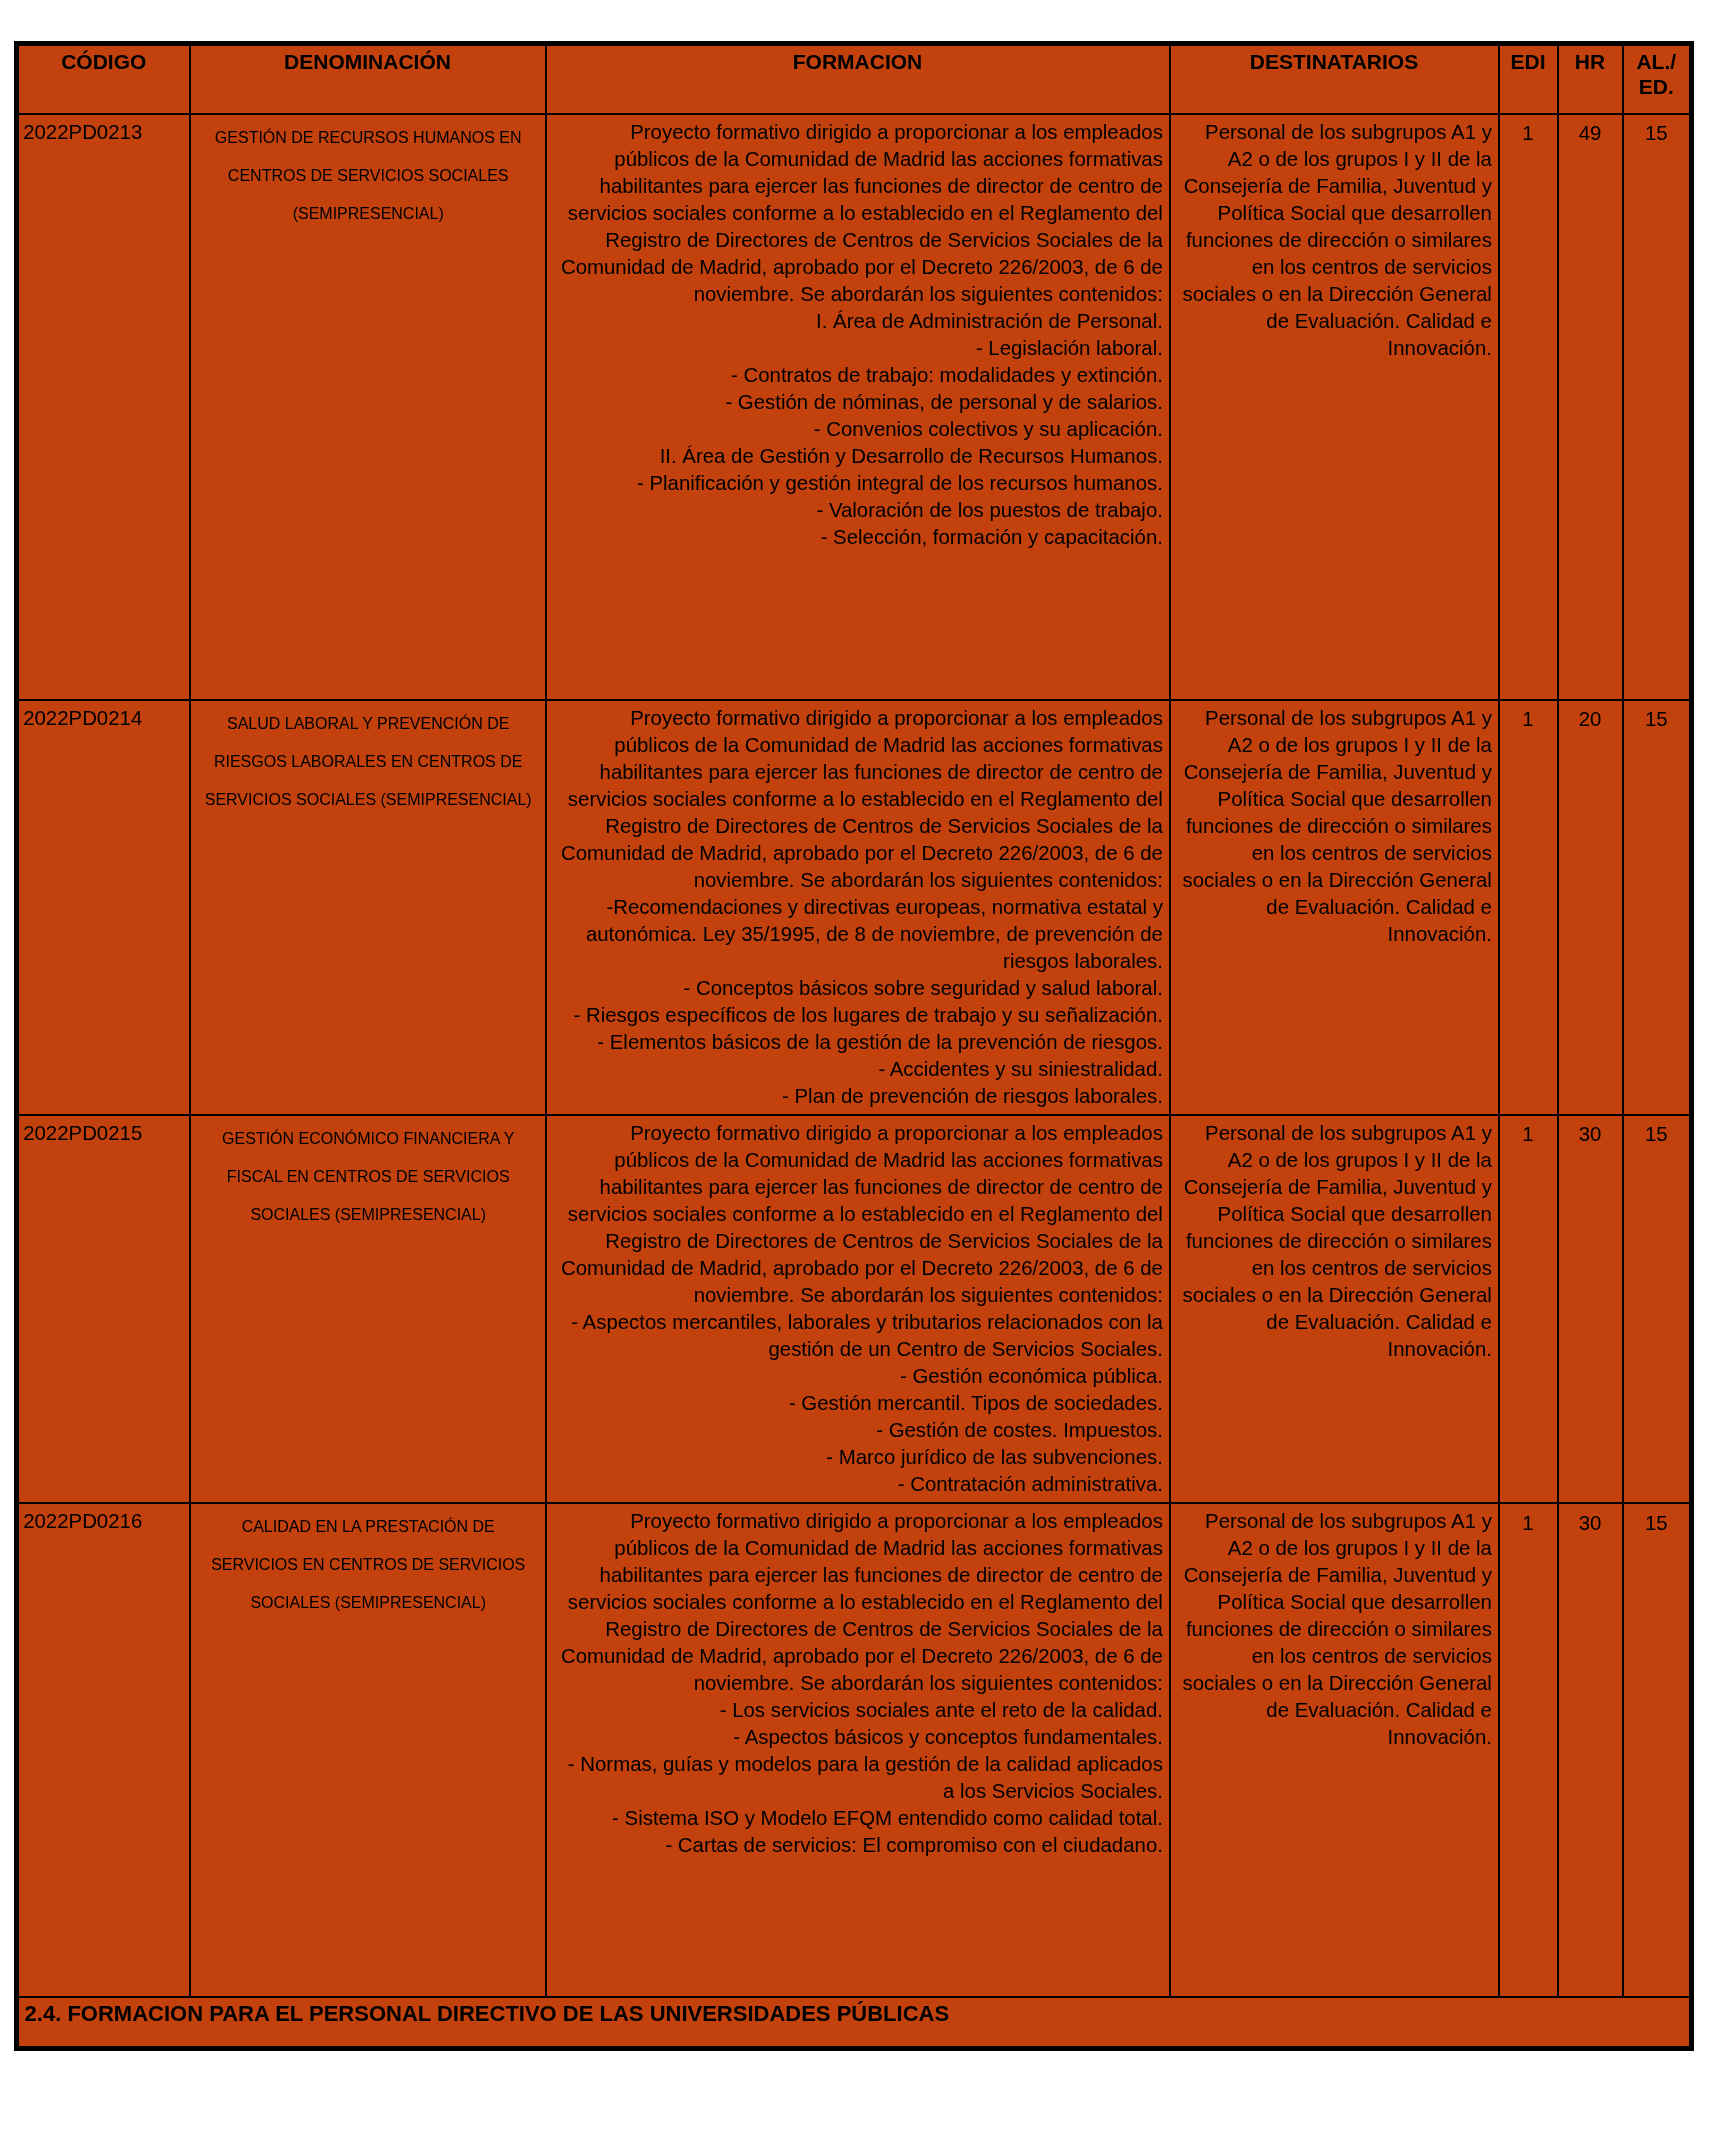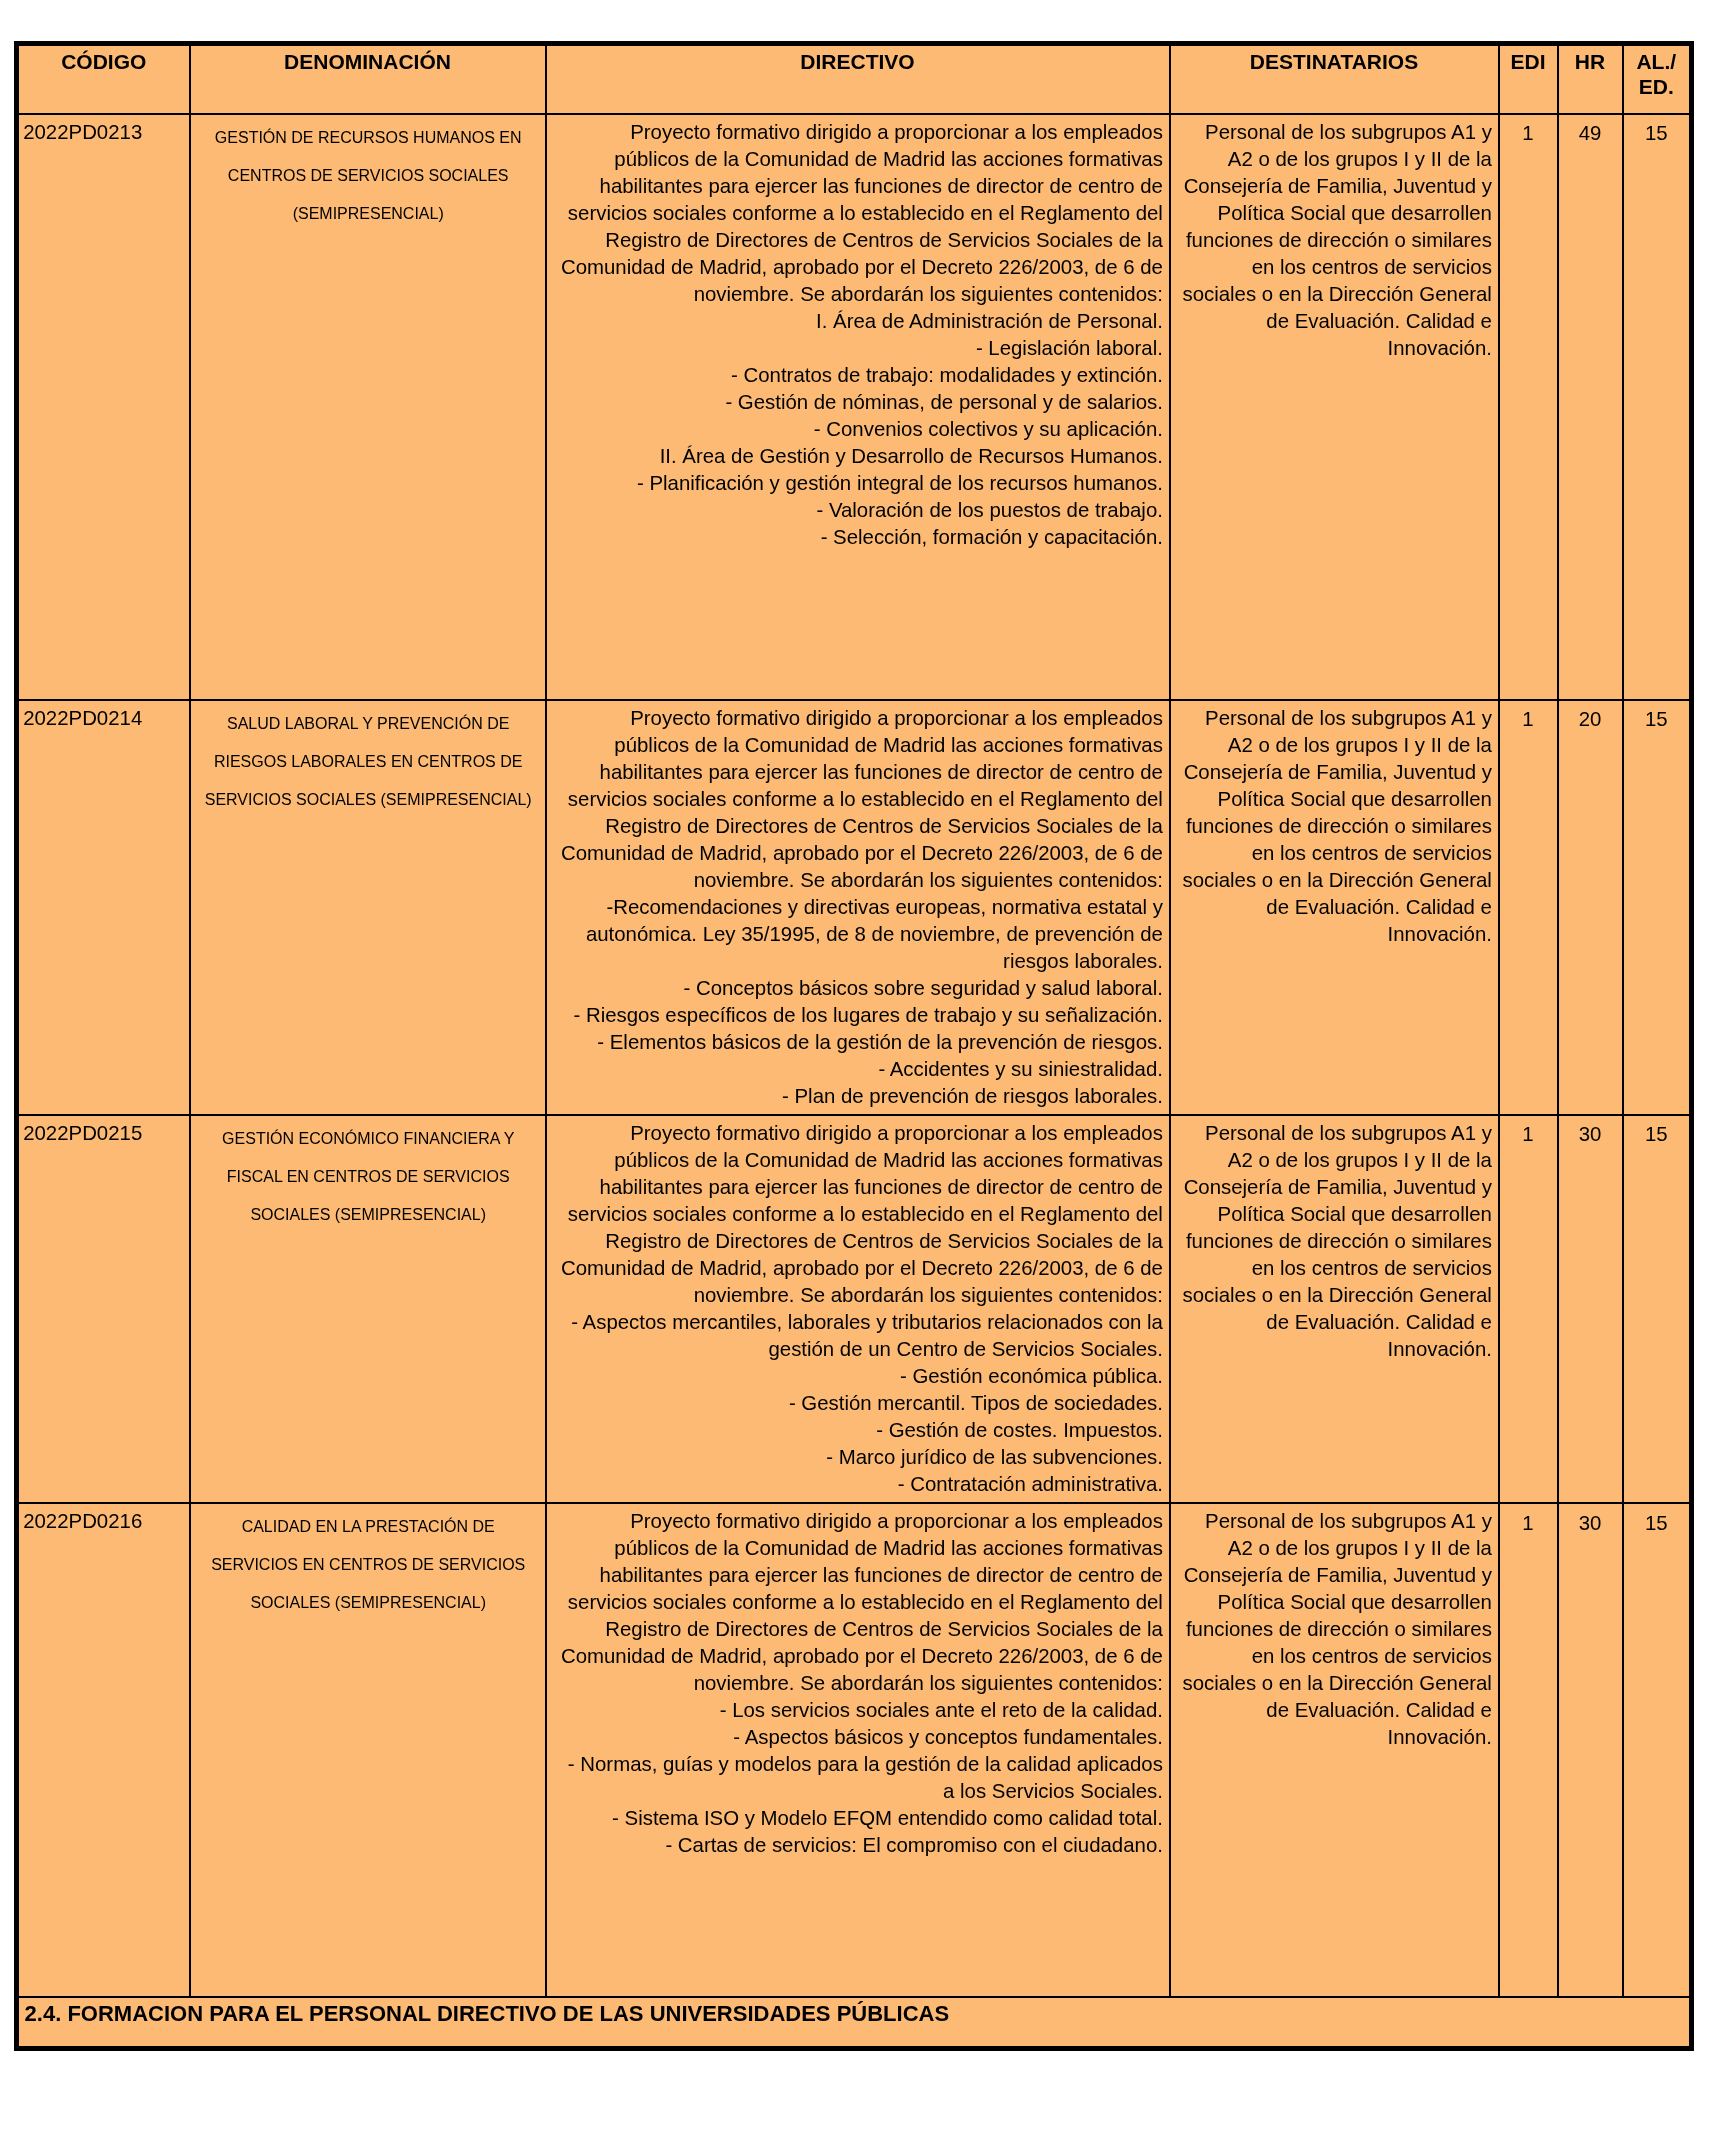--- a/index.html
+++ b/index.html
@@ -20,21 +20,21 @@
   table.courses {
     border-collapse: collapse;
     table-layout: fixed;
     width: 1674px;
     border: 5px solid #000;
   }
   table.courses th,
   table.courses td {
     border: 2.8px solid #000;
     vertical-align: top;
-    background: #fdba74;
+    background: #c2410c;
     overflow: hidden;
   }
   th.hdr {
     font-size: 21px;
     line-height: 25px;
     font-weight: bold;
     text-align: center;
     vertical-align: middle;
     padding: 2.8px 2.8px;
     white-space: pre-line;
@@ -89,21 +89,21 @@
       <col style="width:624px">
       <col style="width:329px">
       <col style="width:59px">
       <col style="width:65px">
       <col style="width:69px">
     </colgroup>
     <tbody>
       <tr class="r-header">
         <th class="hdr">CÓDIGO</th>
         <th class="hdr">DENOMINACIÓN</th>
-        <th class="hdr">DIRECTIVO</th>
+        <th class="hdr">FORMACION</th>
         <th class="hdr">DESTINATARIOS</th>
         <th class="hdr">EDI</th>
         <th class="hdr">HR</th>
         <th class="hdr">AL./
 ED.</th>
       </tr>
 
       <tr class="r1">
         <td class="codigo">2022PD0213</td>
         <td class="denom">GESTIÓN DE RECURSOS HUMANOS EN CENTROS DE SERVICIOS SOCIALES (SEMIPRESENCIAL)</td>

